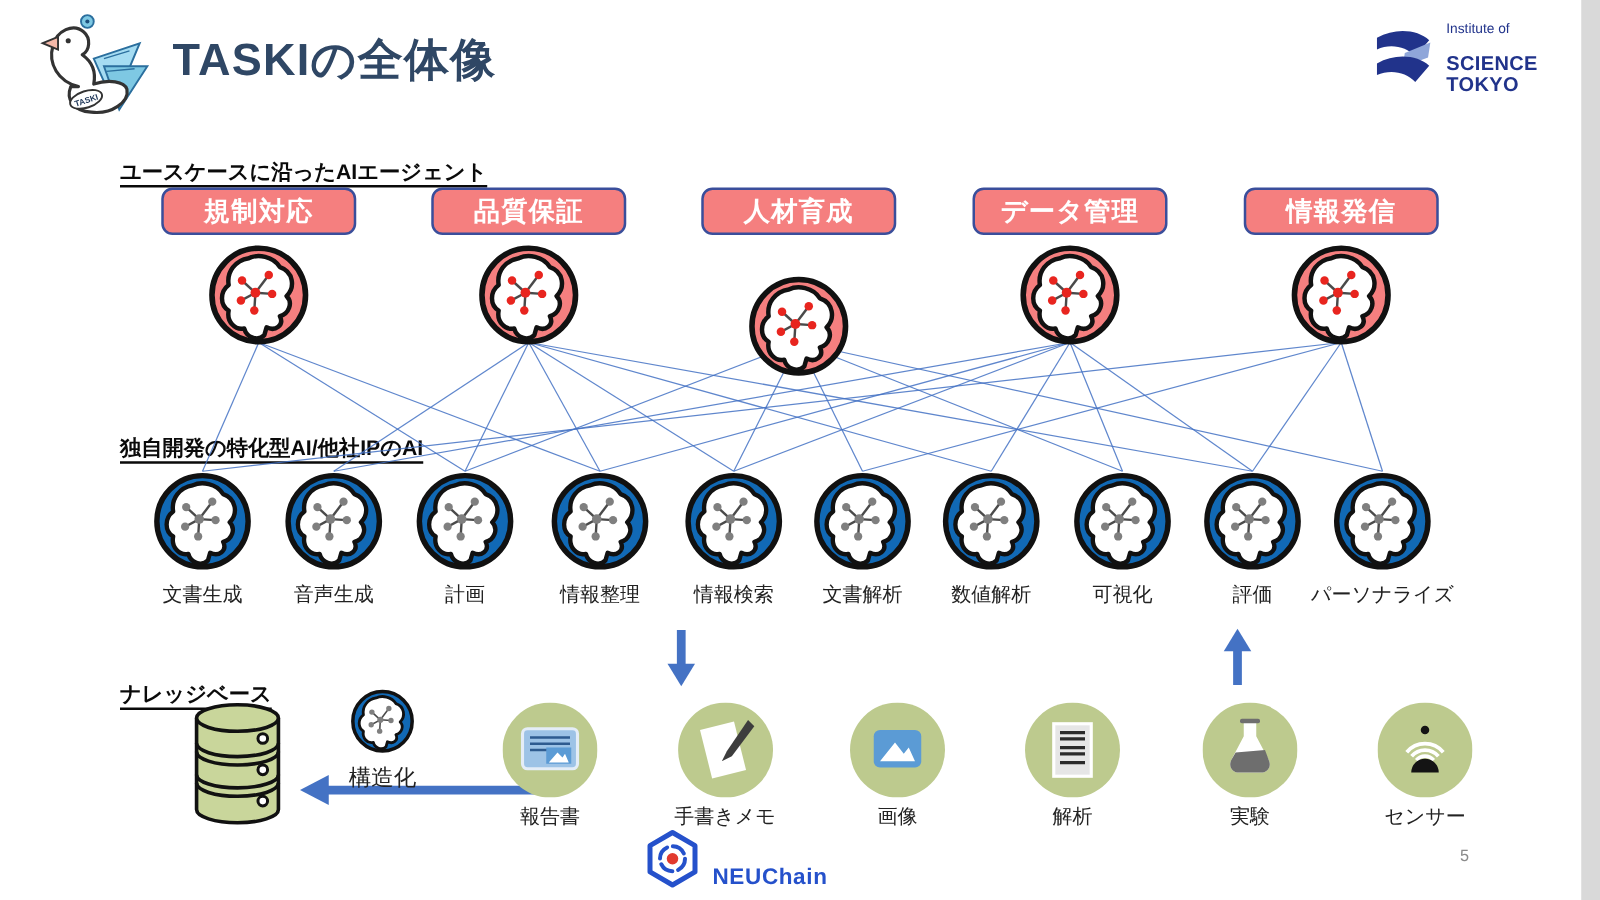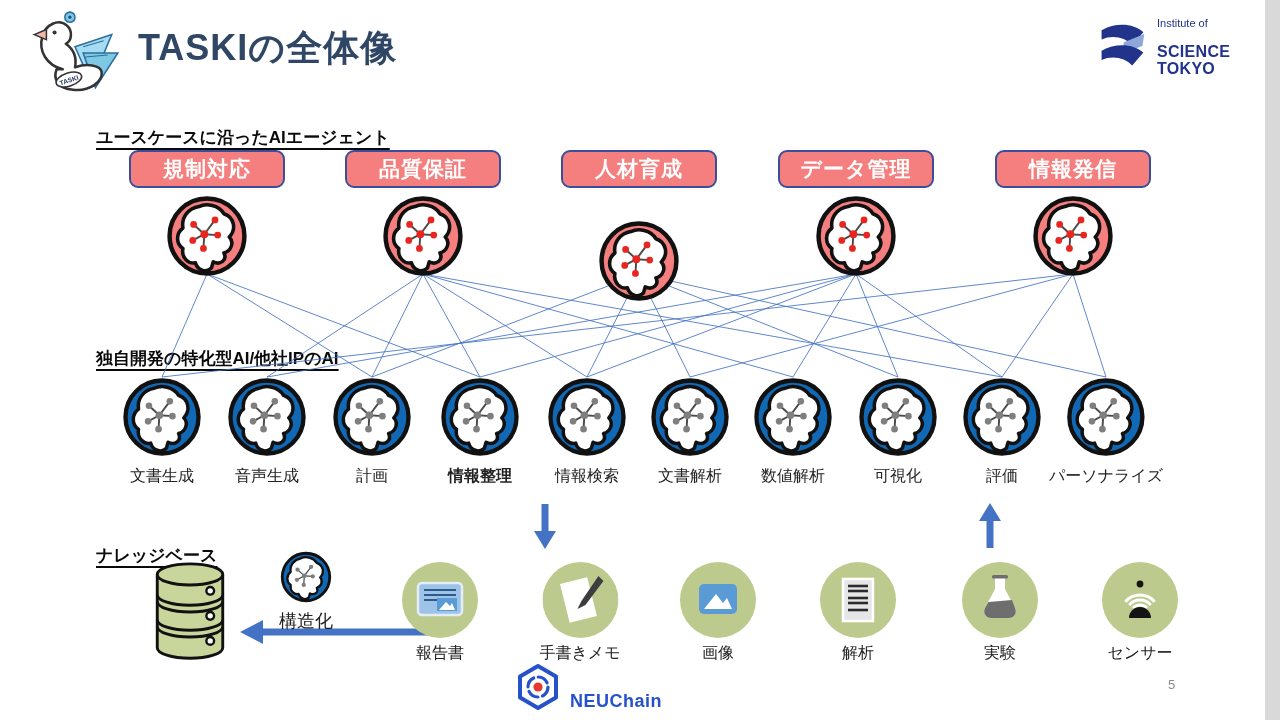--- a/index.html
+++ b/index.html
@@ -305,21 +305,21 @@
       <circle cx="43" cy="44" r="4.4"></circle>
             <circle cx="31" cy="33" r="3.8"></circle>
             <circle cx="55" cy="28" r="3.8"></circle>
       <circle cx="58" cy="45" r="3.8"></circle>
             <circle cx="42" cy="60" r="3.8"></circle>
             <circle cx="30" cy="51" r="3.8"></circle>
     </g>
   </svg>
         <div class="ai-label">計画</div>
       </div>
-      <div class="ai" style="left: 480px; font-weight: bold;">
+      <div class="ai" style="left: 480px;">
         <svg width="80" height="80" viewBox="0 0 92 92">
     <circle cx="46" cy="46" r="42" fill="#1169b5" stroke="#111" stroke-width="5"></circle>
     <path d="M37 13 C25 15 17 25 19 37 C11 43 11 55 19 60 C17 70 25 78 33 76 C35 84 45 88 51 82 L53 75 C61 79 69 73 65 65 C73 63 77 53 71 47 C79 39 77 25 65 21 C59 11 45 9 37 13 Z" fill="#fff" stroke="#111" stroke-width="4" stroke-linejoin="round"></path>
     <g stroke="#4a4a4a" stroke-width="2.2">
       <line x1="43" y1="44" x2="31" y2="33"></line>
             <line x1="43" y1="44" x2="55" y2="28"></line>
       <line x1="43" y1="44" x2="58" y2="45"></line>
             <line x1="43" y1="44" x2="42" y2="60"></line>
       <line x1="43" y1="44" x2="30" y2="51"></line>
     </g>

